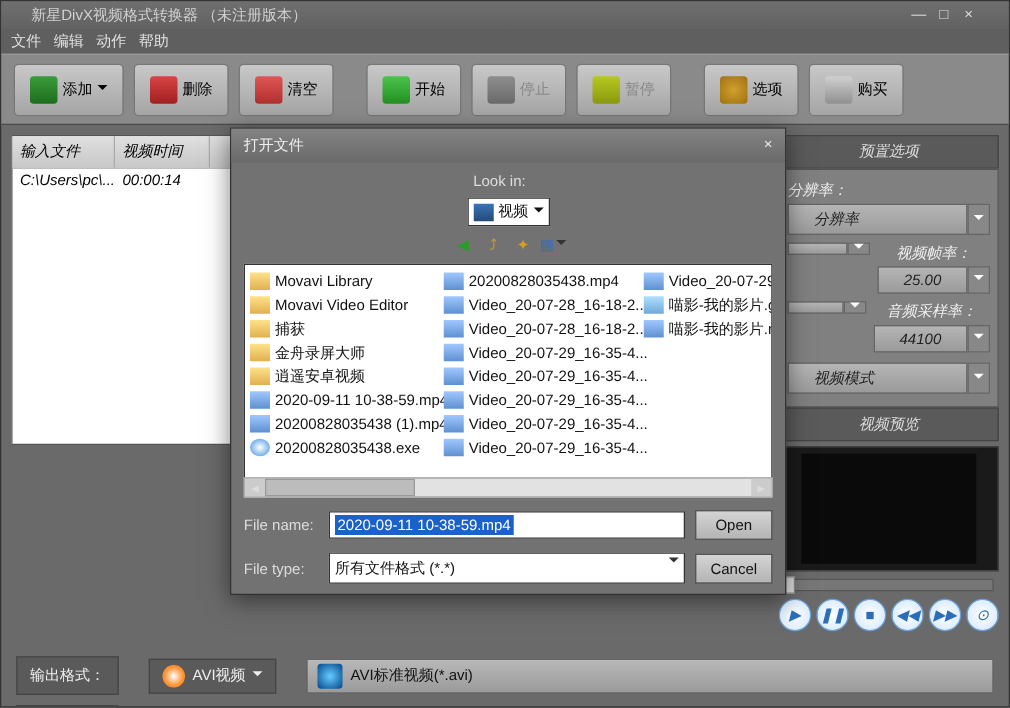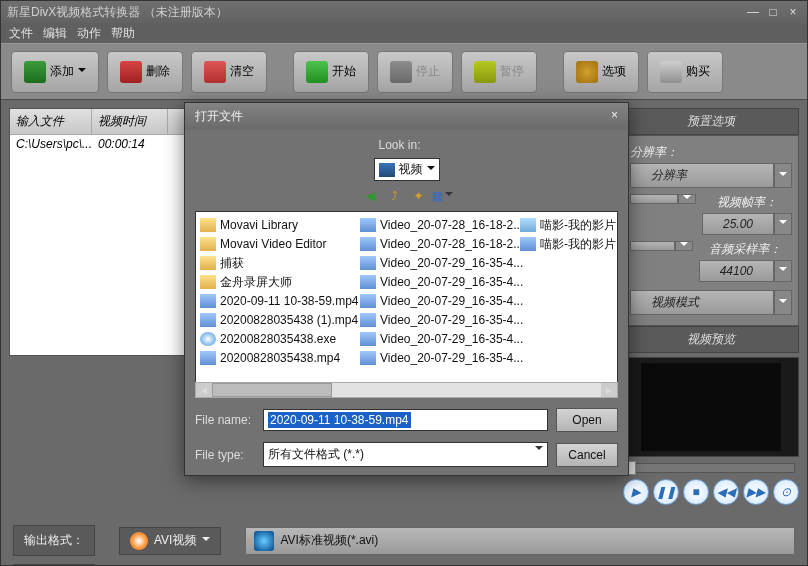--- a/index.html
+++ b/index.html
@@ -1,18 +1,18 @@
 <!DOCTYPE html>
 <html><head>
 <meta charset="utf-8">
 <style>
 * { margin: 0; padding: 0; box-sizing: border-box; font-family: "Microsoft YaHei", Arial, sans-serif; font-size: 12px; }
 body { width: 808px; height: 566px; background: #6a6a6a; position: relative; border: 1px solid #333; }
 
-.titlebar { height: 22px; background: linear-gradient(#6f6f6f,#626262); color: #d0d0d0; padding: 3px 6px; display: flex; align-items: center; }
+.titlebar { height: 22px; background: linear-gradient(#6f6f6f,#626262); color: #d0d0d0; padding: 3px 24px; display: flex; }
 .titlebar .spacer { flex: 1; }
 .titlebar .btn { width: 16px; height: 14px; margin-left: 4px; display: flex; align-items: center; justify-content: center; color: #ddd; cursor: pointer; }
 .menubar { height: 20px; background: #5f5f5f; color: #e0e0e0; padding: 2px 8px; display: flex; gap: 10px; }
 .menubar span { cursor: pointer; }
 
 .toolbar { height: 57px; background: #8a8a8a; display: flex; align-items: center; gap: 8px; padding: 5px 10px; border-top: 1px solid #999; border-bottom: 1px solid #4a4a4a; }
 .tbtn { background: linear-gradient(#c8c8c8,#a5a5a5); border: 1px solid #777; border-radius: 4px; padding: 6px 12px; display: flex; align-items: center; gap: 4px; cursor: pointer; min-width: 68px; height: 42px; }
 .tbtn .ico { width: 22px; height: 22px; border-radius: 3px; }
 .add-ico { background: linear-gradient(#3a9c3a,#1d6d1d); }
 .del-ico { background: linear-gradient(#d94444,#a02020); }
@@ -288,20 +288,24 @@
         </div>
       <div class="fitem">
           <div class="ficon fold"></div>
           <span>捕获</span>
         </div>
       <div class="fitem">
           <div class="ficon fold"></div>
           <span>金舟录屏大师</span>
         </div>
       <div class="fitem">
+          <div class="ficon fold"></div>
+          <span>逍遥安卓视频</span>
+        </div>
+      <div class="fitem">
           <div class="ficon vid"></div>
           <span>2020-09-11 10-38-59.mp4</span>
         </div>
       <div class="fitem">
           <div class="ficon vid"></div>
           <span>20200828035438 (1).mp4</span>
         </div>
       <div class="fitem">
           <div class="ficon exe"></div>
           <span>20200828035438.exe</span>

